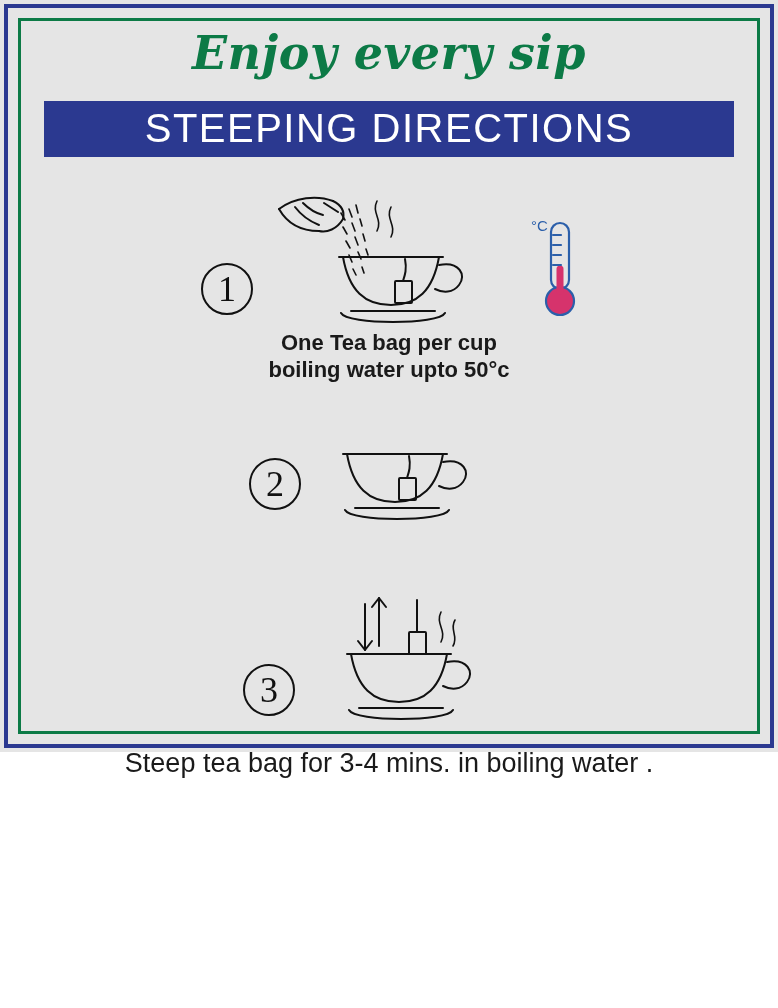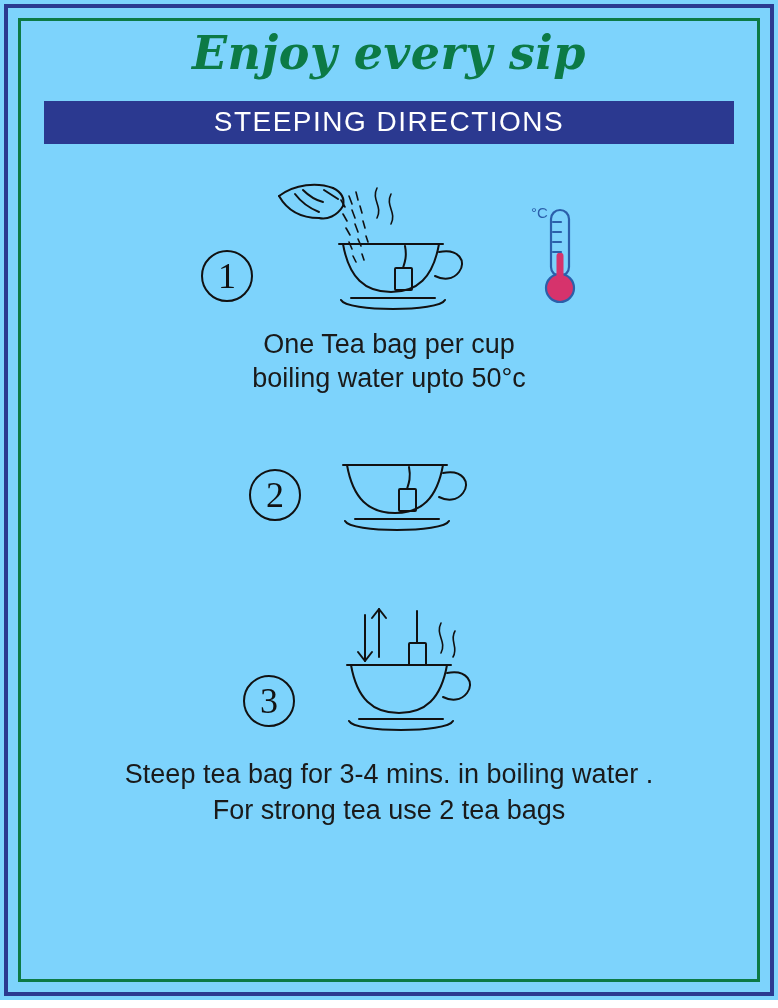--- a/index.html
+++ b/index.html
@@ -10,23 +10,23 @@
   body {
     width: 778px;
     height: 1008px;
     font-family: "Liberation Sans", sans-serif;
     color: #1a1a1a;
     overflow: hidden;
   }
   .page {
     position: relative;
     width: 778px;
-    height: 1000px;
-    box-sizing: border-box;
-    background: #7dd3fc;
+    height: 752px;
+    box-sizing: border-box;
+    background: #e5e5e5;
   }
   
   .frame-outer {
     position: absolute;
     left: 4px;
     top: 4px;
     right: 4px;
     bottom: 4px;
     border: 4px solid #2b3990;
     box-sizing: border-box;
@@ -58,40 +58,40 @@
     letter-spacing: 0.5px;
     color: #0c7a46;
     margin-top: 6px;
     line-height: 1.1;
   }
   .banner {
     margin: 22px 18px 0 18px;
     background: #2b3990;
     color: #ffffff;
     text-align: center;
-    font-size: 28px;
+    font-size: 40px;
     letter-spacing: 1.5px;
     padding: 6px 0 8px 0;
     line-height: 1.05;
   }
   .step {
     position: relative;
     text-align: center;
   }
   .step-art {
     display: flex;
     justify-content: center;
     align-items: flex-end;
     gap: 6px;
   }
   .step-caption {
-    font-size: 27px;
+    font-size: 22px;
     line-height: 1.25;
     color: #1a1a1a;
-    margin-top: 12px;
+    font-weight: bold;
   }
   .footer-note {
     text-align: center;
     font-size: 27px;
     line-height: 1.3;
     color: #1a1a1a;
     margin-top: 6px;
   }
   .step1 { margin-top: 22px; }
   .step2 { margin-top: 52px; }
@@ -224,17 +224,16 @@
 
             <path d="M130 128 L 214 128"></path>
             <path d="M120 130 C 126 142, 218 142, 224 130"></path>
           </g>
         </svg>
       </div>
     </div>
 
     <div class="footer-note">
       <div>Steep tea bag for 3-4 mins. in boiling water .</div>
-      <div>For strong tea use 2 tea bags</div>
     </div>
 
   </div>
 </div>
 
 </body></html>

